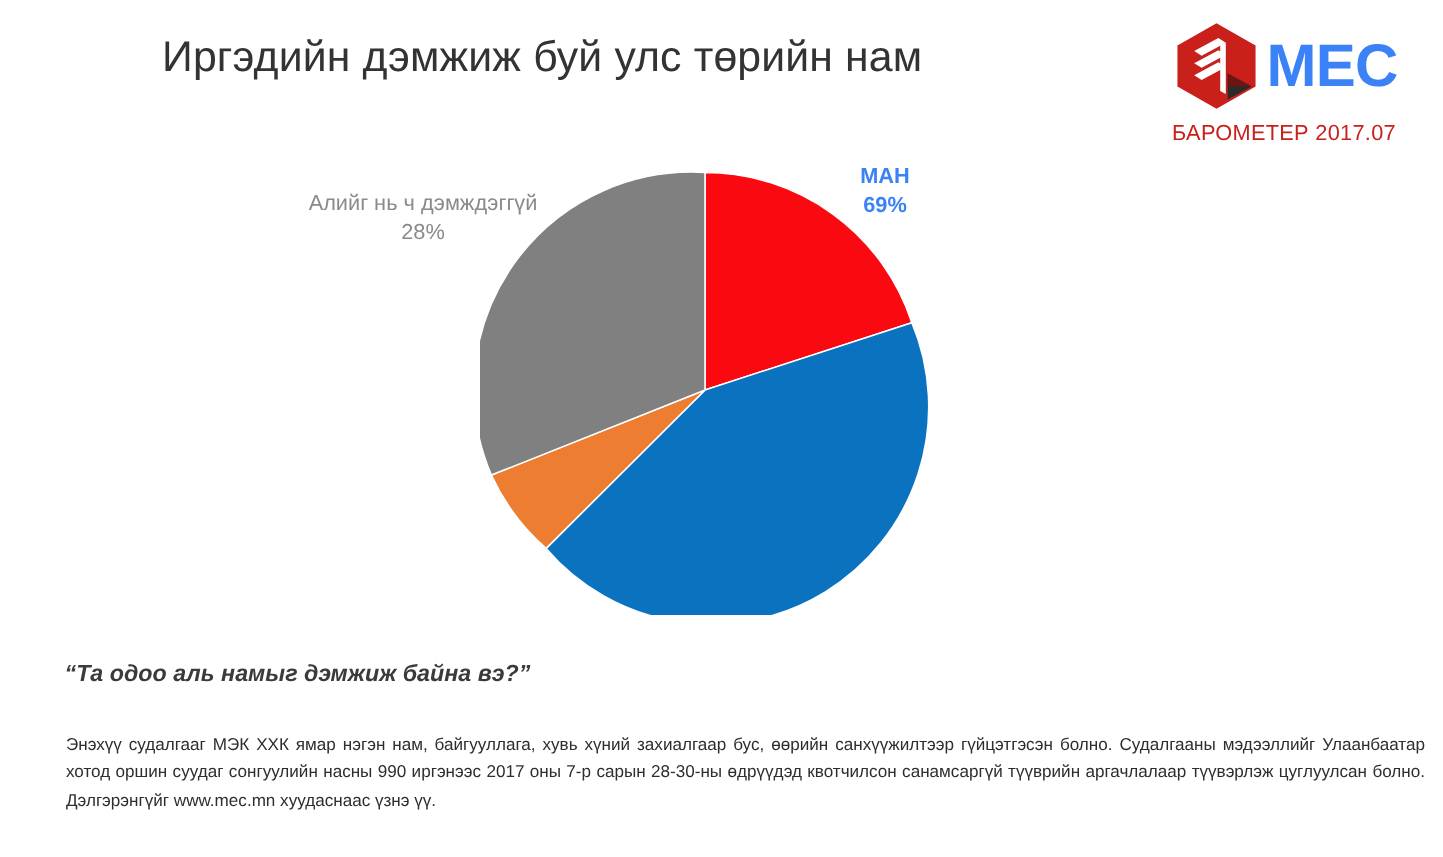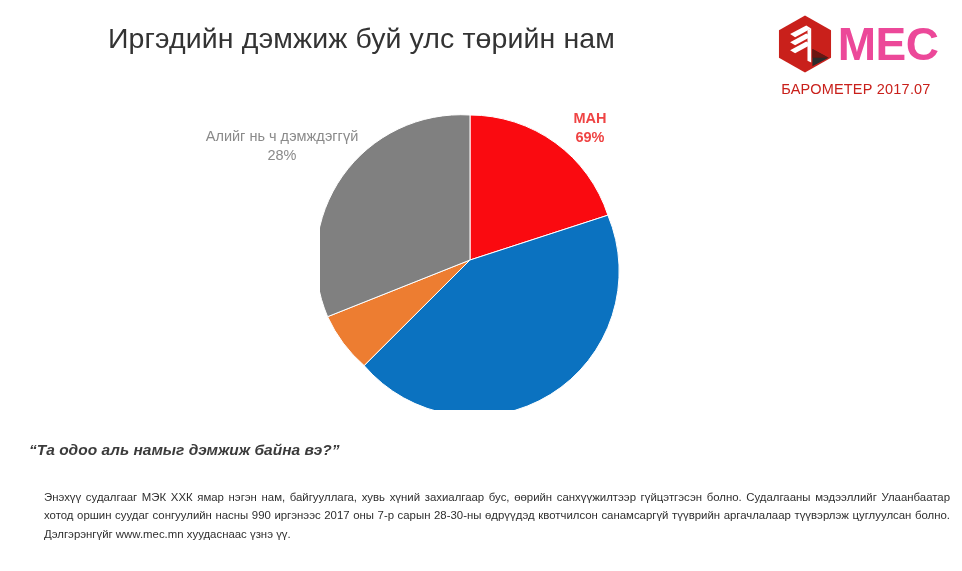--- a/index.html
+++ b/index.html
@@ -45,23 +45,23 @@
     justify-content: center;
     height: 72px;
   }
   .logo-mark {
     width: 62px;
     height: 62px;
     margin-right: 2px;
     display: block;
   }
   .logo-word {
-    font-size: 46px;
+    font-size: 40px;
     font-weight: 700;
-    color: #ec4899;
+    color: #3b82f6;
     letter-spacing: -0.5px;
     line-height: 1;
     font-family: "Liberation Sans", "DejaVu Sans", sans-serif;
   }
   .logo-sub {
     font-size: 14.5px;
     font-weight: 400;
     color: #c9201b;
     letter-spacing: 0.2px;
     margin-top: 1px;
@@ -85,31 +85,31 @@
 
   .slice-label {
     position: absolute;
     font-size: 14.5px;
     font-weight: 700;
     line-height: 1.32;
     white-space: nowrap;
   }
   .slice-label .pct { display: block; font-weight: 700; }
 
-  .lbl-man   { left: 562px; top: 19px;  color: #ef4444; text-align: center; width: 56px; }
+  .lbl-man   { left: 562px; top: 19px;  color: #3b82f6; text-align: center; width: 56px; }
   .lbl-an    { left: 598px; top: 264px; color: #2b7cc0; text-align: center; width: 60px; }
   .lbl-maxn  { left: 280px; top: 222px; color: #e0802f; text-align: center; width: 76px; }
   .lbl-none  { left: 196px; top: 37px;  color: #8a8a8a; text-align: center; width: 172px; font-weight: 400; }
   .lbl-none .pct { font-weight: 400; }
   .lbl-none .name { font-weight: 400; }
 
   
   .question {
     position: absolute;
-    left: 29px;
+    left: 43px;
     top: 441px;
     font-size: 15.5px;
     font-style: italic;
     font-weight: 700;
     color: #3b3b3b;
     white-space: nowrap;
   }
 
   
   .footnote {

